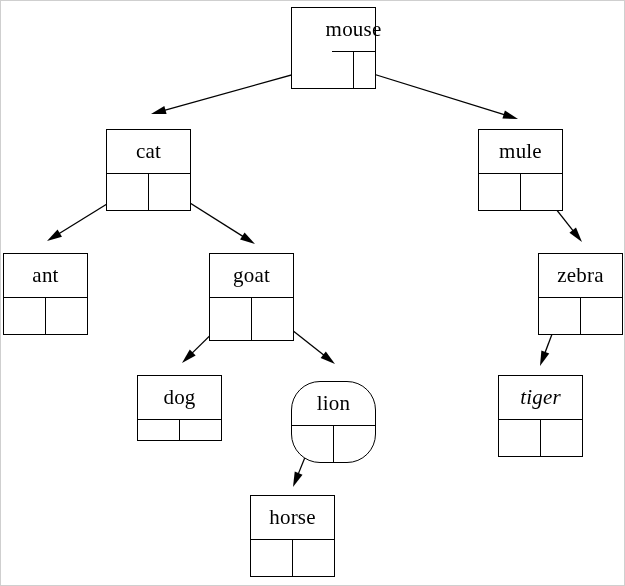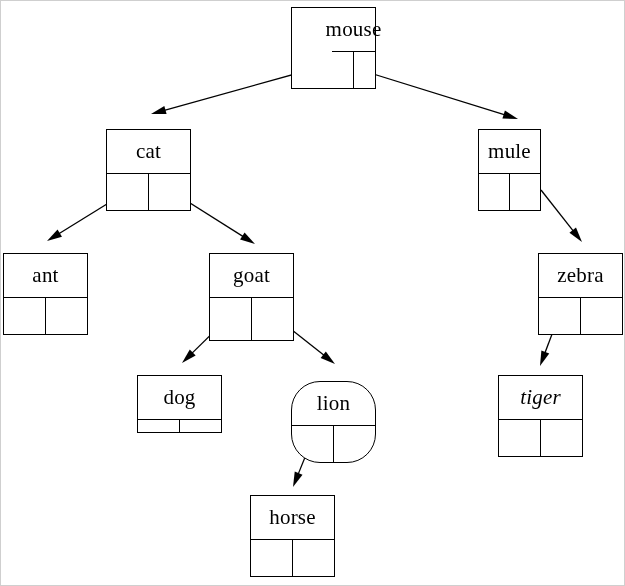--- a/index.html
+++ b/index.html
@@ -112,21 +112,21 @@
           <div class="ptr-cell right"></div>
         </div>
       </div>
       <div class="node" style="left: 105px; top: 128px; width: 85px; height: 82px;">
         <div class="node-label" style="height: 44px; flex-basis: 44px;">cat</div>
         <div class="node-pointers">
           <div class="ptr-cell left"></div>
           <div class="ptr-cell right"></div>
         </div>
       </div>
-      <div class="node" style="left: 477px; top: 128px; width: 63px; height: 82px;">
+      <div class="node" style="left: 477px; top: 128px; width: 85px; height: 82px;">
         <div class="node-label" style="height: 44px; flex-basis: 44px;">mule</div>
         <div class="node-pointers">
           <div class="ptr-cell left"></div>
           <div class="ptr-cell right"></div>
         </div>
       </div>
       <div class="node" style="left: 2px; top: 252px; width: 85px; height: 82px;">
         <div class="node-label" style="height: 44px; flex-basis: 44px;">ant</div>
         <div class="node-pointers">
           <div class="ptr-cell left"></div>
@@ -140,21 +140,21 @@
           <div class="ptr-cell right"></div>
         </div>
       </div>
       <div class="node" style="left: 537px; top: 252px; width: 85px; height: 82px;">
         <div class="node-label" style="height: 44px; flex-basis: 44px; text-align: center;">zebra</div>
         <div class="node-pointers">
           <div class="ptr-cell left"></div>
           <div class="ptr-cell right"></div>
         </div>
       </div>
-      <div class="node" style="left: 136px; top: 374px; width: 85px; height: 58px;">
+      <div class="node" style="left: 136px; top: 374px; width: 85px; height: 66px;">
         <div class="node-label" style="height: 44px; flex-basis: 44px;">dog</div>
         <div class="node-pointers">
           <div class="ptr-cell left"></div>
           <div class="ptr-cell right"></div>
         </div>
       </div>
       <div class="node" style="left: 290px; top: 380px; width: 85px; height: 82px; border-radius: 29px;">
         <div class="node-label" style="height: 44px; flex-basis: 44px;">lion</div>
         <div class="node-pointers">
           <div class="ptr-cell left"></div>

